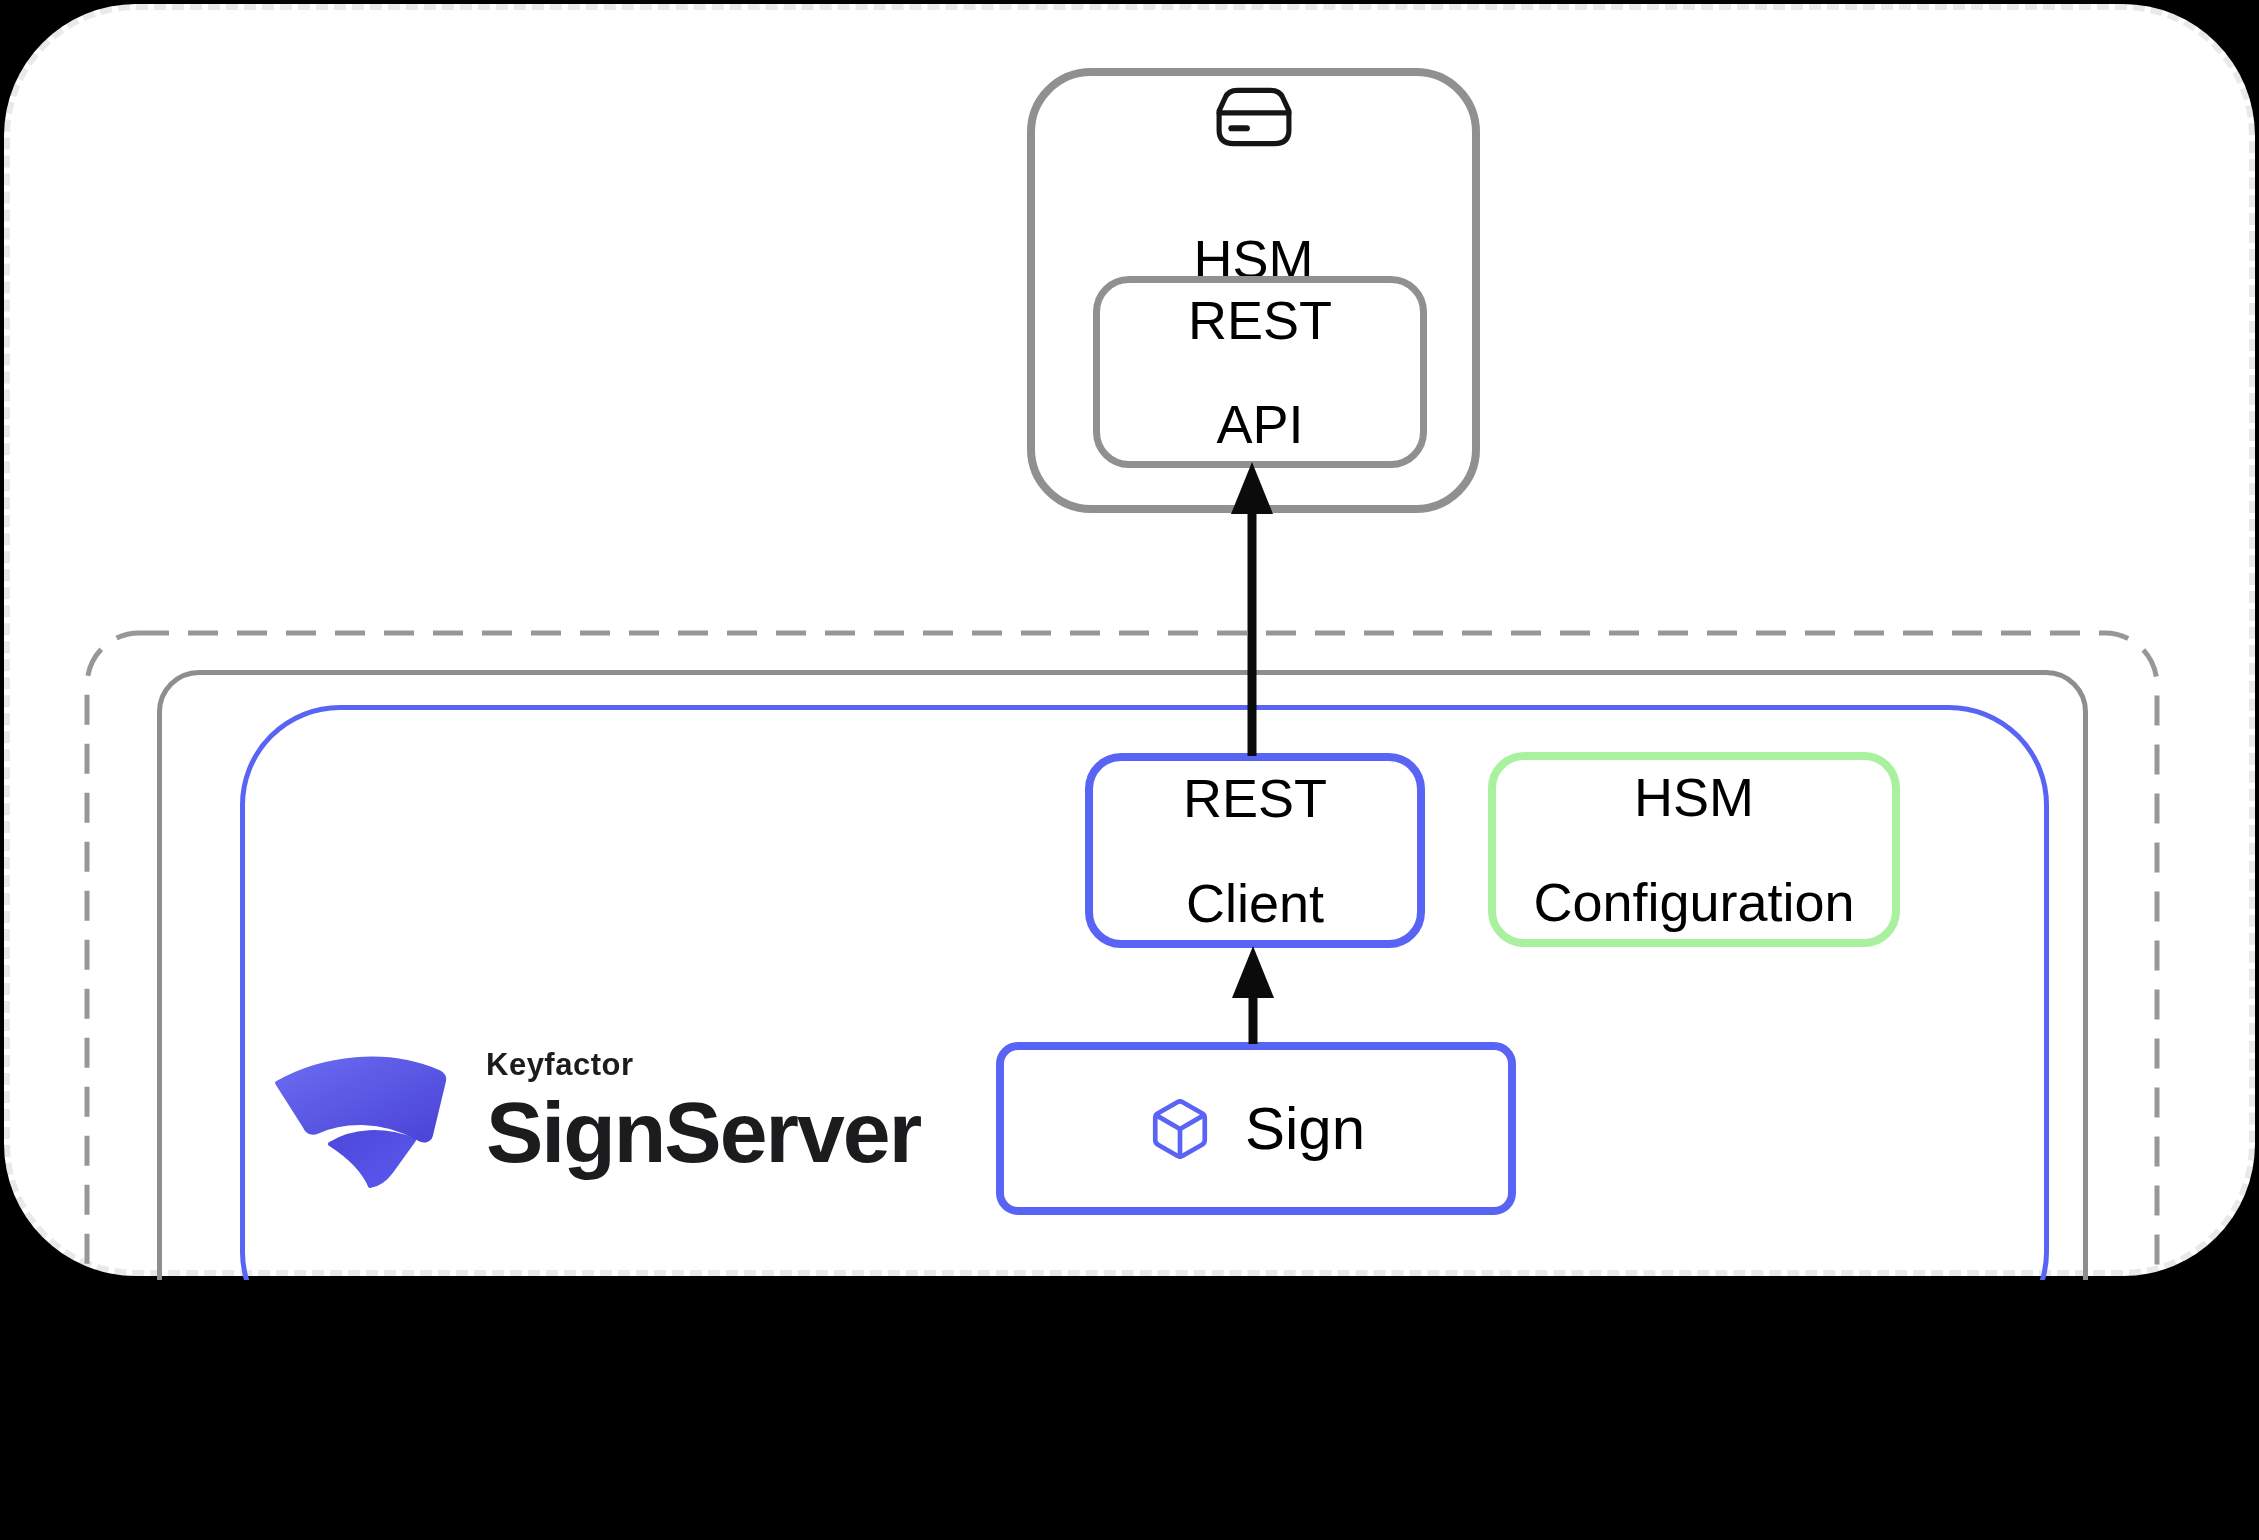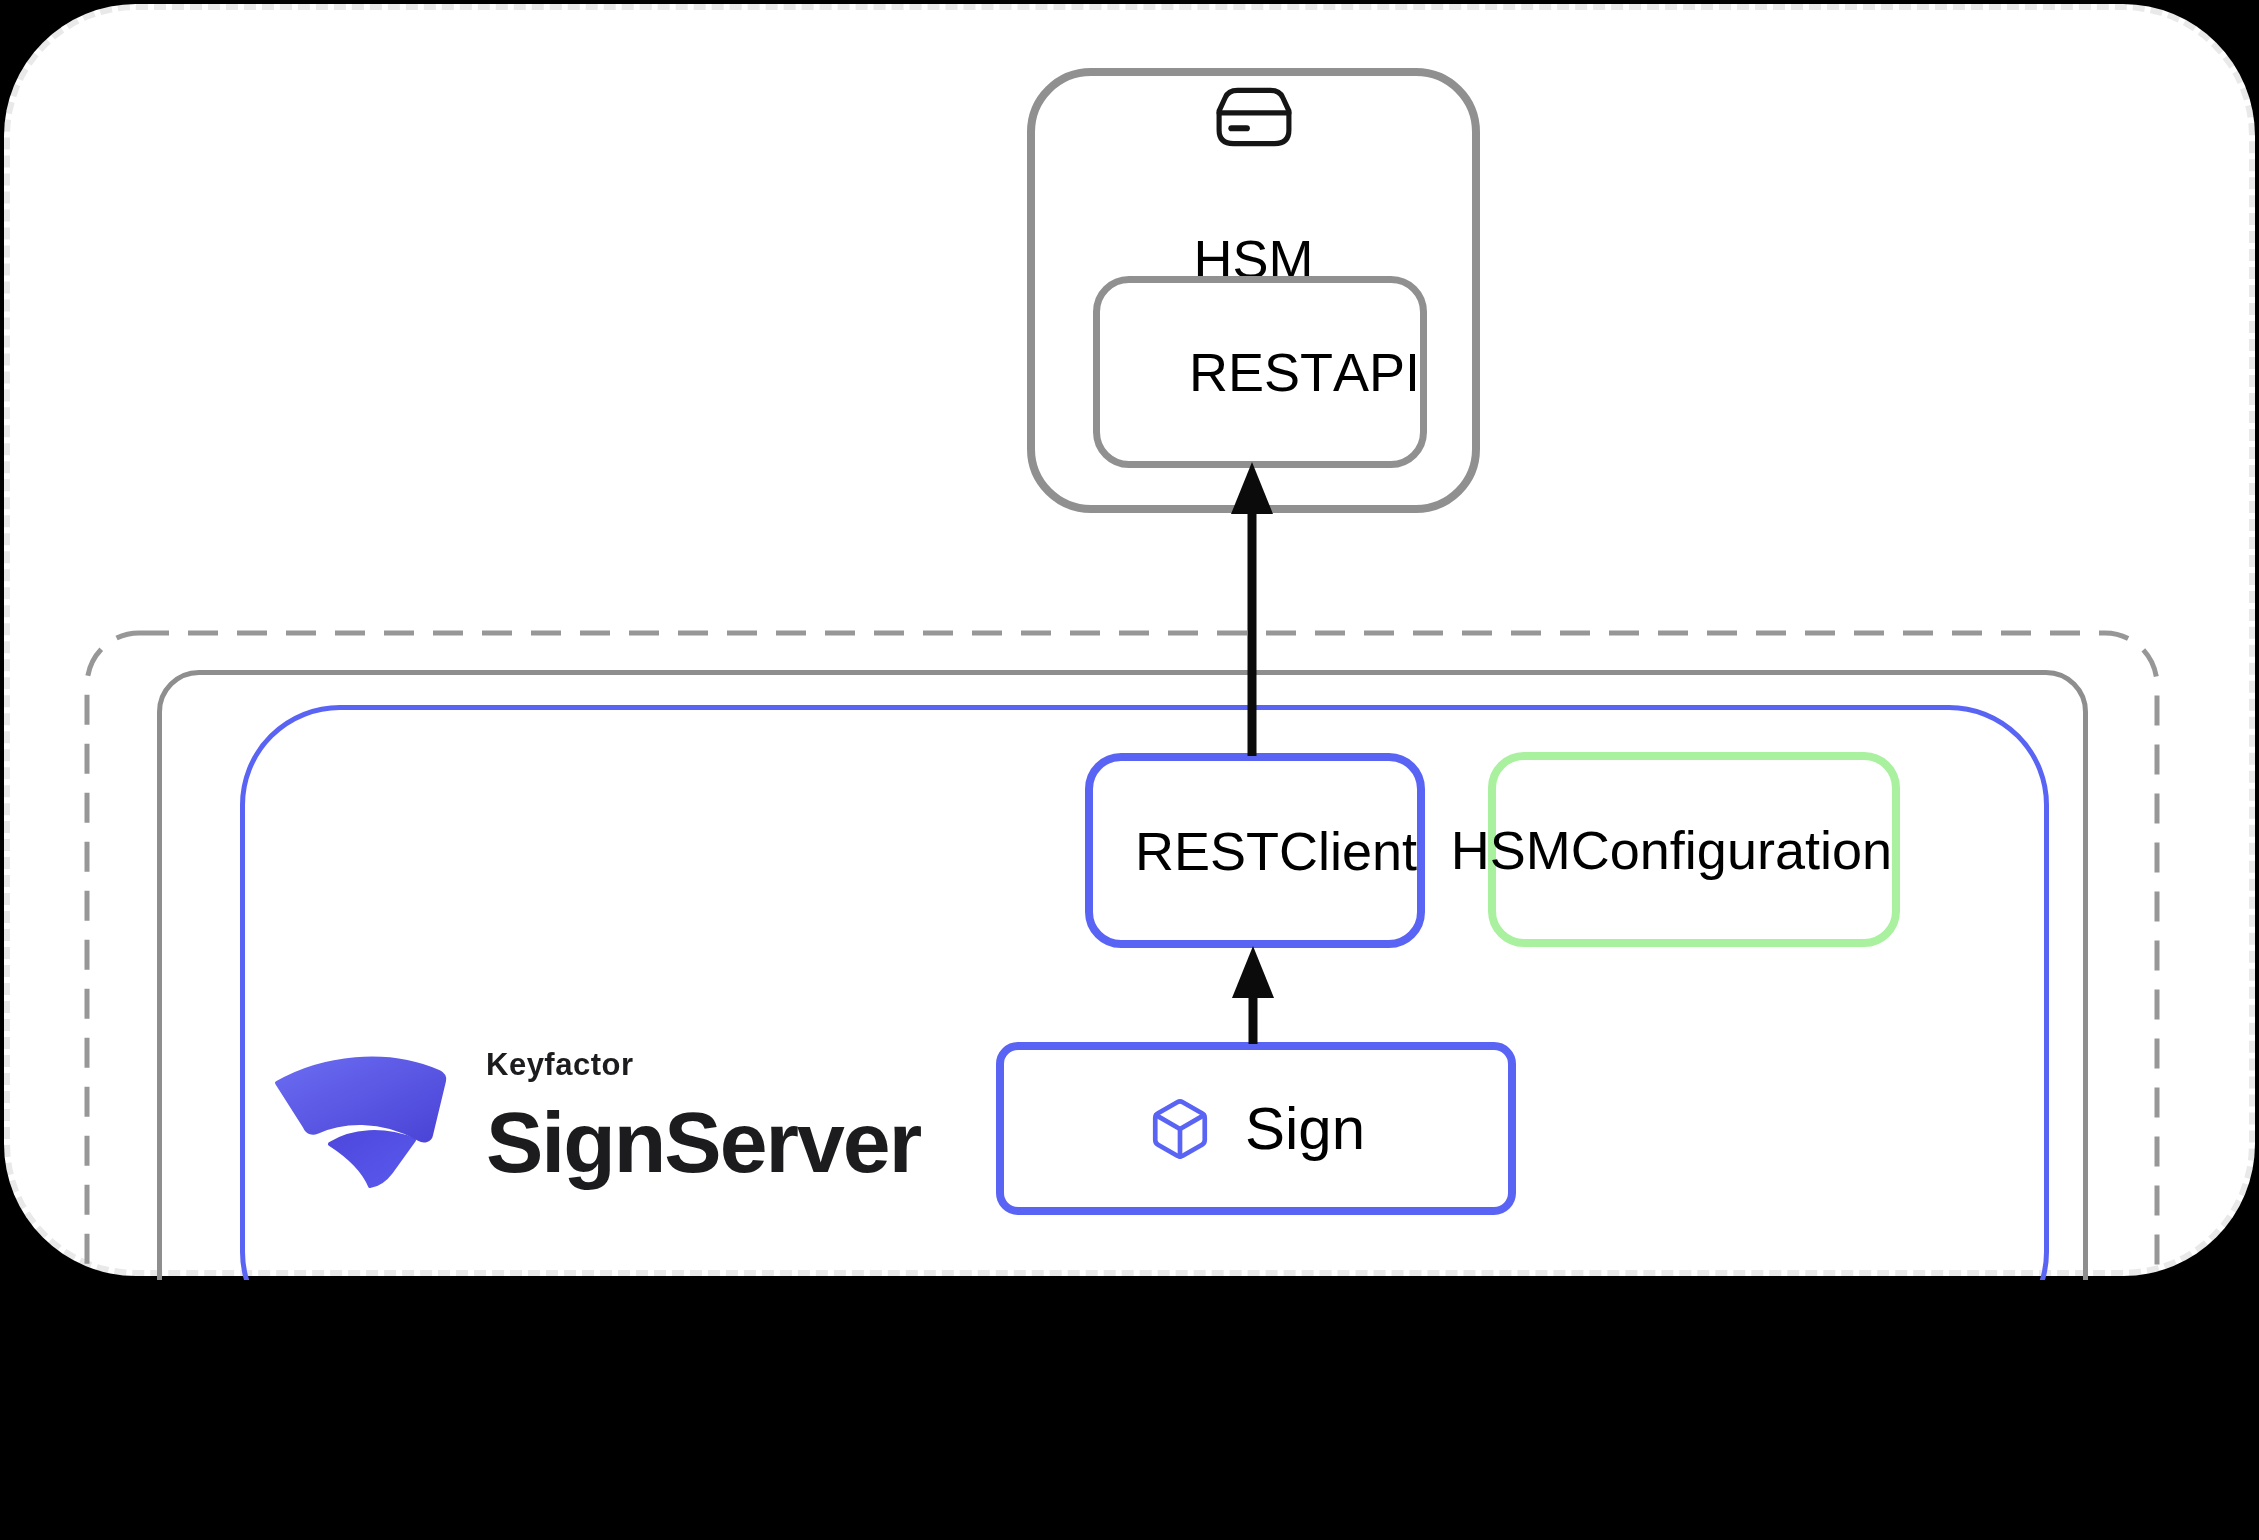--- a/index.html
+++ b/index.html
@@ -33,30 +33,30 @@
 
   
   #rest-client{left:1085px;top:753px;width:340px;height:195px;
     border:8px solid #5a64f4;border-radius:36px;}
   #hsm-config{left:1488px;top:752px;width:412px;height:195px;
     border:8px solid #a9f09f;border-radius:36px;}
   #sign-box{left:996px;top:1042px;width:520px;height:173px;
     border:8px solid #5a64f4;border-radius:22px;
     display:flex;align-items:center;justify-content:center;gap:32px;}
 
-  .label-2l{display:flex;flex-direction:row;align-items:center;justify-content:flex-end;
+  .label-2l{display:flex;flex-direction:column;align-items:center;justify-content:space-between;
     width:100%;height:100%;font-size:54px;line-height:74px;color:#000;}
   .sign-label{font-size:60px;color:#000;}
 
   
   #logo{position:absolute;left:272px;top:1046px;display:flex;align-items:flex-start;}
   #logo-mark{position:absolute;left:0;top:6px;}
   #logo-text{position:absolute;left:214px;top:0;white-space:nowrap;}
   #logo-brand{font-size:31px;line-height:38px;font-weight:600;color:#1c1c1e;letter-spacing:0.5px;}
-  #logo-product{font-size:86px;line-height:96px;font-weight:600;color:#1c1c1e;letter-spacing:-2px;margin-top:10px;}
+  #logo-product{font-size:86px;line-height:96px;font-weight:600;color:#1c1c1e;letter-spacing:-2px;margin-top:0;}
 </style>
 </head>
 <body>
 
 <div id="stage">
   <div id="card"></div>
 
   <svg class="layer" width="2259" height="1540" viewBox="0 0 2259 1540">
     <rect x="87" y="633" width="2070" height="804" rx="52" fill="none" stroke="#979797" stroke-width="5" stroke-dasharray="30 19"></rect>
   </svg>

